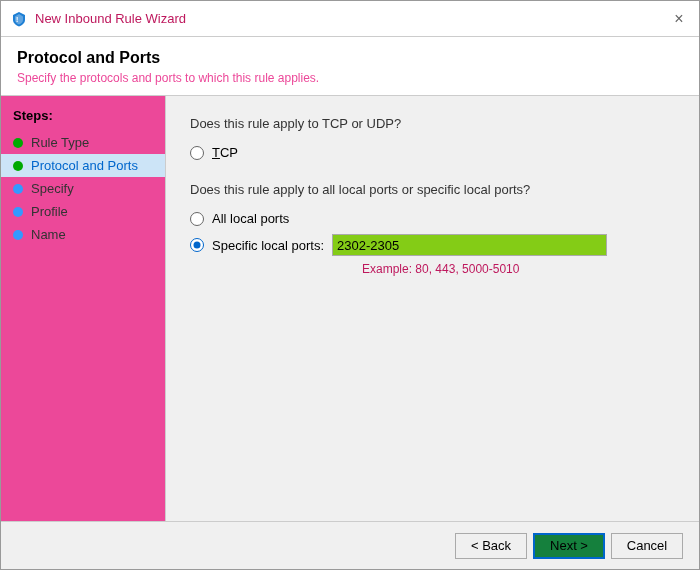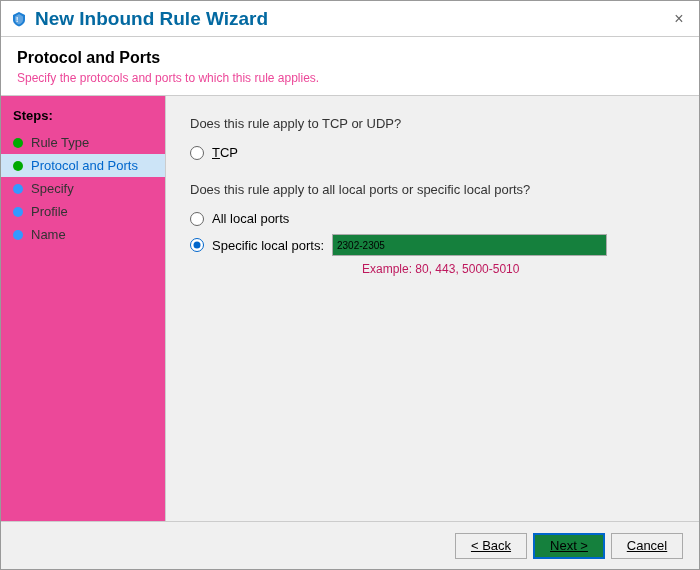--- a/index.html
+++ b/index.html
@@ -35,23 +35,23 @@
     .title-bar-left {
       display: flex;
       align-items: center;
       gap: 8px;
     }
     .title-icon {
       width: 16px;
       height: 16px;
     }
     .title-text {
-      font-size: 19px;
-      font-weight: bold;
-      color: #0369a1;
+      font-size: 13px;
+      font-weight: normal;
+      color: #be185d;
     }
     .title-close {
       width: 20px;
       height: 20px;
       cursor: pointer;
       display: flex;
       align-items: center;
       justify-content: center;
       font-size: 16px;
       color: #666;
@@ -133,40 +133,39 @@
       font-size: 13px;
     }
     .radio-label {
       cursor: pointer;
     }
     .section-gap { margin-top: 22px; }
     .ports-input {
       width: 275px;
       height: 22px;
       border: 1px solid #aaa;
-      background: #15803d;
+      background: #84cc16;
       padding: 2px 4px;
-      font-size: 10px;
+      font-size: 13px;
     }
     .ports-example {
       font-size: 12px;
       color: #be185d;
       margin-top: 4px;
       margin-left: 172px;
     }
     .footer {
       background: #f0f0f0;
       border-top: 1px solid #ccc;
       padding: 10px 16px;
       display: flex;
       justify-content: flex-end;
       align-items: center;
       gap: 6px;
       height: 48px;
-      text-decoration: underline;
     }
     .btn {
       min-width: 72px;
       height: 26px;
       padding: 0 12px;
       font-size: 13px;
       border: 1px solid #aaa;
       background: #f0f0f0;
       cursor: pointer;
       color: #000;

